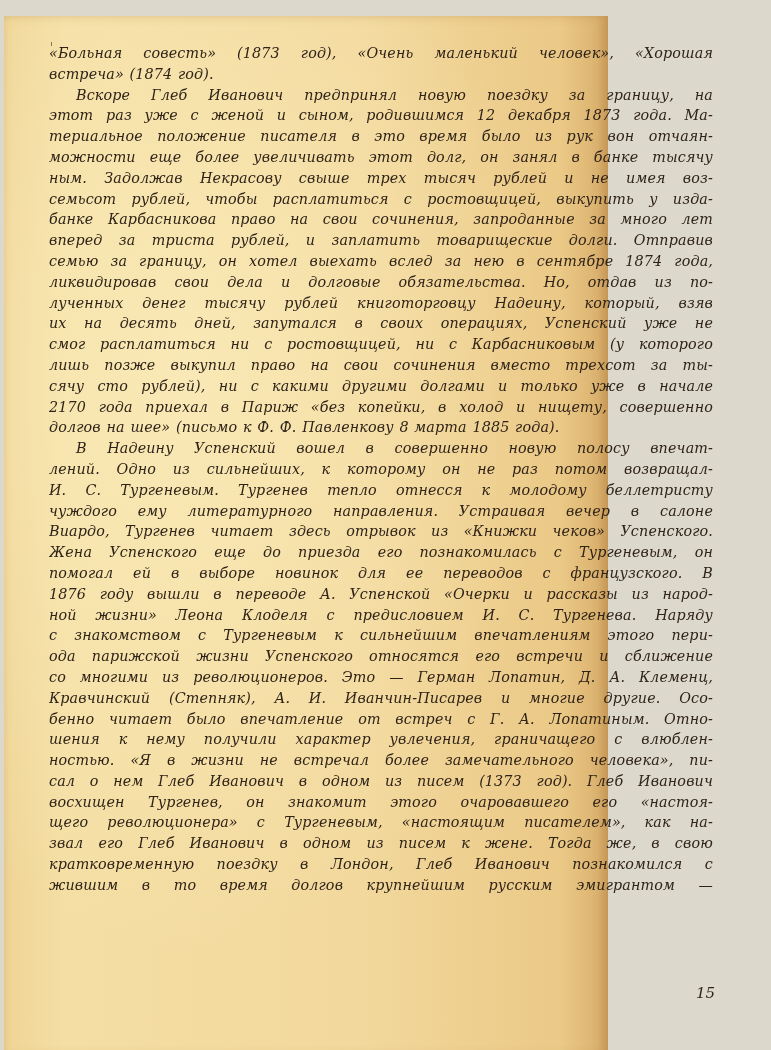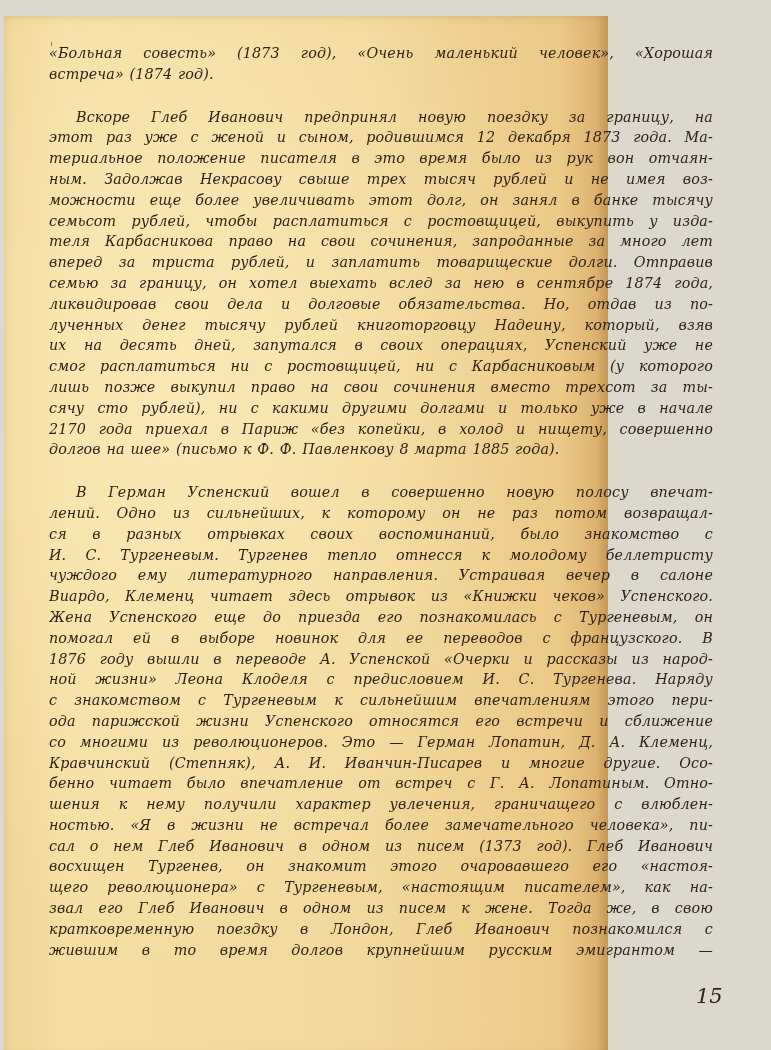--- a/index.html
+++ b/index.html
@@ -48,28 +48,27 @@
     text-align-last: justify;
     white-space: normal;
     height: 20.8px;
     overflow: hidden;
   }
   .line.last {
     text-align-last: left;
   }
   .indent {
     padding-left: 27px;
-    margin-top: 22px;
   }
   .page-number {
     position: absolute;
     left: 692px;
     top: 968px;
     font-family: "DejaVu Serif", "Liberation Serif", serif;
-    font-size: 21px;
+    font-size: 15px;
     color: #2f2318;
   }
   .mark {
     position: absolute;
     left: 47px;
     top: 26px;
     width: 1px;
     height: 4px;
     background: #8a7a5a;
   }
@@ -79,40 +78,39 @@
 
 <div class="scan">
   <div class="page">
     <div class="mark"></div>
     <div class="text">
       <span class="line">«Больная совесть» (1873 год), «Очень маленький человек», «Хорошая</span>
       <span class="line last">встреча» (1874 год).</span>
       <span class="line indent">Вскоре Глеб Иванович предпринял новую поездку за границу, на</span>
       <span class="line">этот раз уже с женой и сыном, родившимся 12 декабря 1873 года. Ма-</span>
       <span class="line">териальное положение писателя в это время было из рук вон отчаян-</span>
+      <span class="line">можности еще более увеличивать этот долг, он занял в банке тысячу</span>
       <span class="line">ным. Задолжав Некрасову свыше трех тысяч рублей и не имея воз-</span>
-      <span class="line">можности еще более увеличивать этот долг, он занял в банке тысячу</span>
       <span class="line">семьсот рублей, чтобы расплатиться с ростовщицей, выкупить у изда-</span>
-      <span class="line">теля Карбасникова право на свои сочинения, запроданные за много лет</span>
+      <span class="line">банке Карбасникова право на свои сочинения, запроданные за много лет</span>
       <span class="line">вперед за триста рублей, и заплатить товарищеские долги. Отправив</span>
       <span class="line">семью за границу, он хотел выехать вслед за нею в сентябре 1874 года,</span>
       <span class="line">ликвидировав свои дела и долговые обязательства. Но, отдав из по-</span>
       <span class="line">лученных денег тысячу рублей книготорговцу Надеину, который, взяв</span>
       <span class="line">их на десять дней, запутался в своих операциях, Успенский уже не</span>
       <span class="line">смог расплатиться ни с ростовщицей, ни с Карбасниковым (у которого</span>
       <span class="line">лишь позже выкупил право на свои сочинения вместо трехсот за ты-</span>
       <span class="line">сячу сто рублей), ни с какими другими долгами и только уже в начале</span>
       <span class="line">2170 года приехал в Париж «без копейки, в холод и нищету, совершенно</span>
       <span class="line last">долгов на шее» (письмо к Ф. Ф. Павленкову 8 марта 1885 года).</span>
-      <span class="line indent">В Герман Успенский вошел в совершенно новую полосу впечат-</span>
+      <span class="line indent">В Надеину Успенский вошел в совершенно новую полосу впечат-</span>
       <span class="line">лений. Одно из сильнейших, к которому он не раз потом возвращал-</span>
-      <span class="line">ся в разных отрывках своих воспоминаний, было знакомство с</span>
       <span class="line">И. С. Тургеневым. Тургенев тепло отнесся к молодому беллетристу</span>
       <span class="line">чуждого ему литературного направления. Устраивая вечер в салоне</span>
-      <span class="line">Виардо, Клеменц читает здесь отрывок из «Книжки чеков» Успенского.</span>
+      <span class="line">Виардо, Тургенев читает здесь отрывок из «Книжки чеков» Успенского.</span>
       <span class="line">Жена Успенского еще до приезда его познакомилась с Тургеневым, он</span>
       <span class="line">помогал ей в выборе новинок для ее переводов с французского. В</span>
       <span class="line">1876 году вышли в переводе А. Успенской «Очерки и рассказы из народ-</span>
       <span class="line">ной жизни» Леона Клоделя с предисловием И. С. Тургенева. Наряду</span>
       <span class="line">с знакомством с Тургеневым к сильнейшим впечатлениям этого пери-</span>
       <span class="line">ода парижской жизни Успенского относятся его встречи и сближение</span>
       <span class="line">со многими из революционеров. Это — Герман Лопатин, Д. А. Клеменц,</span>
       <span class="line">Кравчинский (Степняк), А. И. Иванчин-Писарев и многие другие. Осо-</span>
       <span class="line">бенно читает было впечатление от встреч с Г. А. Лопатиным. Отно-</span>
       <span class="line">шения к нему получили характер увлечения, граничащего с влюблен-</span>

